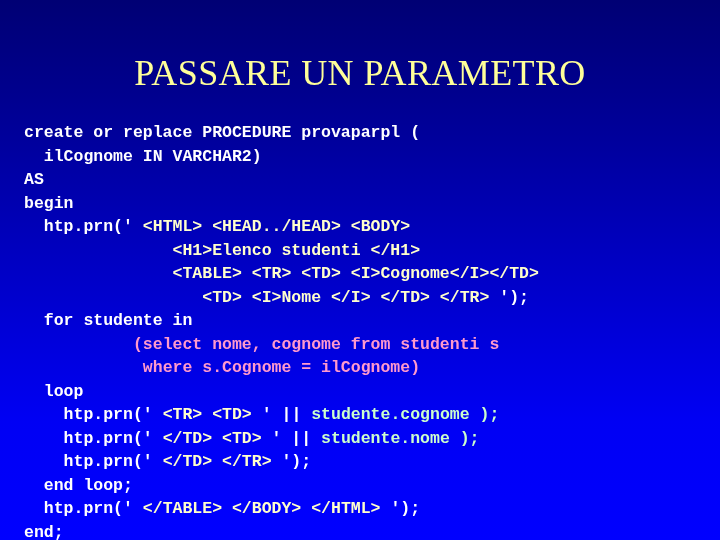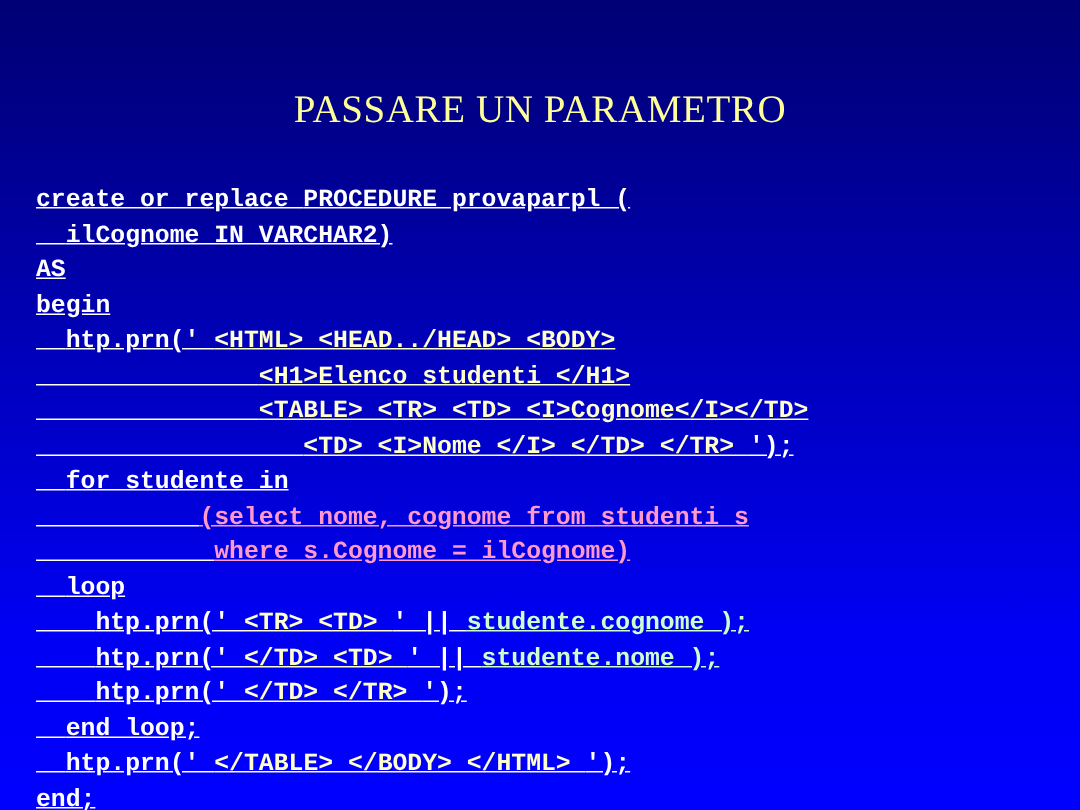--- a/index.html
+++ b/index.html
@@ -19,21 +19,21 @@
     background: linear-gradient(to bottom, #000074 0%, #00008f 18%, #0000c2 48%, #0000f4 78%, #0000ff 100%);
     overflow: hidden;
   }
   #slide-title {
     position: absolute;
     left: 0;
     top: 56px;
     width: 720px;
     text-align: center;
     font-family: "Liberation Serif", "DejaVu Serif", serif;
-    font-size: 26px;
+    font-size: 36px;
     line-height: 34px;
     letter-spacing: 0.4px;
     color: #ffff99;
     white-space: nowrap;
   }
   #code-block {
     position: absolute;
     left: 24px;
     top: 121px;
     width: 672px;
@@ -41,21 +41,21 @@
     font-size: 16.5px;
     line-height: 23.5px;
     color: #ffffff;
     font-weight: bold;
     white-space: pre;
   }
   #code-block .ln {
     display: block;
     height: 23.5px;
   }
-  .tok { white-space: pre; text-decoration: underline; }
+  .tok { white-space: pre; }
   .t-plain { color: #ffffff; }
   .t-tag   { color: #ffffcc; }
   .t-sql   { color: #ff99cc; }
   .t-var   { color: #ccffcc; }
 </style>
 </head>
 <body>
 
 <div id="slide">
 

